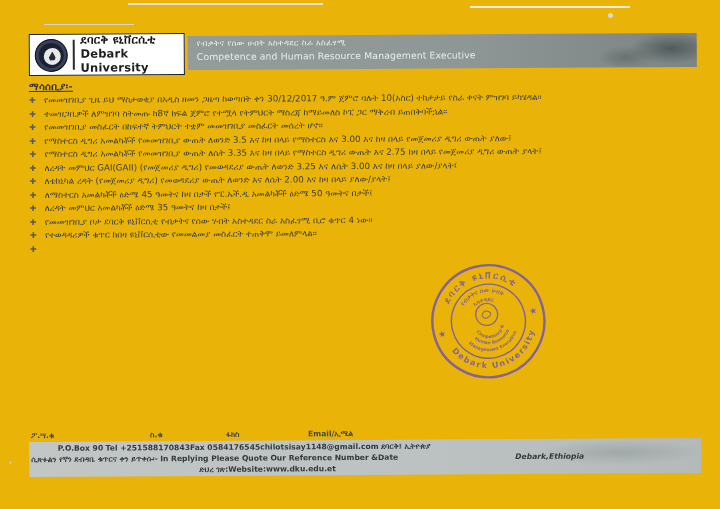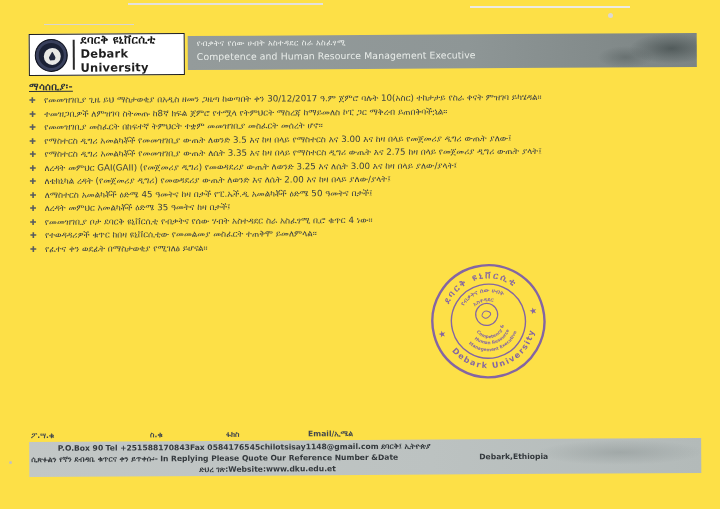--- a/index.html
+++ b/index.html
@@ -1,19 +1,19 @@
 <!DOCTYPE html>
 <html><head>
 <meta charset="utf-8">
 <style>
   * { margin:0; padding:0; box-sizing:border-box; }
   body { background:#ffffff; font-family:"DejaVu Sans", sans-serif; }
   .page {
     position:relative; width:720px; height:509px; overflow:hidden;
-    background:#fde047; color:#3a3f44;
+    background:#eab308; color:#3a3f44;
   }
   .content { position:absolute; inset:0; transform:rotate(-0.35deg); }
 
   
   .artifact { position:absolute; background:#e3e1de; }
   .artifact.a1 { left:128px; top:3px; width:195px; height:2px; }
   .artifact.a2 { left:470px; top:6px; width:160px; height:2px; background:#eceae7; }
   .artifact.a3 { left:44px; top:24px; width:90px; height:1px; background:#d8d5d1; }
   .artifact.a4 { left:608px; top:13px; width:5px; height:5px; border-radius:50%; background:#ddd8d2; }
   .artifact.a5 { left:9px; top:461px; width:3px; height:3px; border-radius:50%; background:#c4c1bd; }
@@ -82,21 +82,21 @@
   .footer-band {
     position:absolute; left:28px; top:440px; width:672px; height:35px;
     background:
       radial-gradient(ellipse 120px 18px at 88% 40%, rgba(140,148,148,0.5), transparent 70%),
       linear-gradient(90deg, #c2c7c6 0%, #bcc2c1 60%, #b3bab9 100%);
     font-size:7.6px; color:#33383c; padding:1px 2px 0 2px;
   }
   .fb-row { position:relative; height:11px; line-height:11px; white-space:nowrap; }
   .fb-row .b { font-weight:bold; }
   .fb-pobox { display:inline-block; width:72px; font-weight:bold;text-align:right; }
-  .fb-city-en { position:absolute; left:448px; top:0; font-weight:bold; }
+  .fb-city-en { position:absolute; left:484px; top:0; font-weight:bold;font-style:italic; }
   .fb-website { position:absolute; left:168px; top:0; font-weight:bold; }
 </style>
 </head>
 <body>
 
 <div class="page">
   <div class="artifact a1"></div>
   <div class="artifact a2"></div>
   <div class="artifact a3"></div>
   <div class="artifact a4"></div>
@@ -129,21 +129,21 @@
       <li><span class="bullet">✚</span><span>ተመዝጋቢዎች ለምዝገባ ስትመጡ ከ8ኛ ክፍል ጀምሮ የተሟላ የትምህርት ማስረጃ ከማይመለስ ኮፒ ጋር ማቅረብ ይጠበቅባችኋል።</span></li>
       <li><span class="bullet">✚</span><span>የመመዝገቢያ መስፈርት በከፍተኛ ትምህርት ተቋም መመዝገቢያ መስፈርት መሰረት ሆኖ።</span></li>
       <li><span class="bullet">✚</span><span>የማስተርስ ዲግሪ አመልካቾች የመመዝገቢያ ውጤት ለወንድ 3.5 እና ከዛ በላይ የማስተርስ እና 3.00 እና ከዛ በላይ የመጀመሪያ ዲግሪ ውጤት ያለው፤</span></li>
       <li><span class="bullet">✚</span><span>የማስተርስ ዲግሪ አመልካቾች የመመዝገቢያ ውጤት ለሴት 3.35 እና ከዛ በላይ የማስተርስ ዲግሪ ውጤት እና 2.75 ከዛ በላይ የመጀመሪያ ዲግሪ ውጤት ያላት፤</span></li>
       <li><span class="bullet">✚</span><span>ለረዳት መምህር GAI(GAII) (የመጀመሪያ ዲግሪ) የመወዳደሪያ ውጤት ለወንድ 3.25 እና ለሴት 3.00 እና ከዛ በላይ ያለው/ያላት፤</span></li>
       <li><span class="bullet">✚</span><span>ለቴክኒካል ረዳት (የመጀመሪያ ዲግሪ) የመወዳደሪያ ውጤት ለወንድ እና ለሴት 2.00 እና ከዛ በላይ ያለው/ያላት፤</span></li>
       <li><span class="bullet">✚</span><span>ለማስተርስ አመልካቾች ዕድሜ 45 ዓመትና ከዛ በታች የፒ.ኤች.ዲ አመልካቾች ዕድሜ 50 ዓመትና በታች፤</span></li>
       <li><span class="bullet">✚</span><span>ለረዳት መምህር አመልካቾች ዕድሜ 35 ዓመትና ከዛ በታች፤</span></li>
       <li><span class="bullet">✚</span><span>የመመዝገቢያ ቦታ ደባርቅ ዩኒቨርሲቲ የብቃትና የሰው ሃብት አስተዳደር ስራ አስፈፃሚ ቢሮ ቁጥር 4 ነው።</span></li>
       <li><span class="bullet">✚</span><span>የተወዳዳሪዎች ቁጥር ከበዛ ዩኒቨርሲቲው የመመልመያ መስፈርት ተጠቅሞ ይመለምላል።</span></li>
-      <li><span class="bullet">✚</span><span>የፈተና ቀን ወደፊት በማስታወቂያ የሚገለፅ ይሆናል።</span></li>
+      <li><span class="bullet">✚</span></li>
     </ul>
 
     <div class="stamp">
       <svg viewBox="0 0 120 120">
         <defs>
           <path id="arcOuterTop" d="M 17,60 A 43,43 0 0 1 103,60" fill="none"></path>
           <path id="arcOuterBottom" d="M 13,60 A 47,47 0 0 0 107,60" fill="none"></path>
           <path id="arcIn1" d="M 31,60 A 29,29 0 0 1 89,60" fill="none"></path>
           <path id="arcIn2" d="M 40,60 A 20,20 0 0 1 80,60" fill="none"></path>
           <path id="arcEn1" d="M 45,62 A 15,15 0 0 0 75,62" fill="none"></path>

